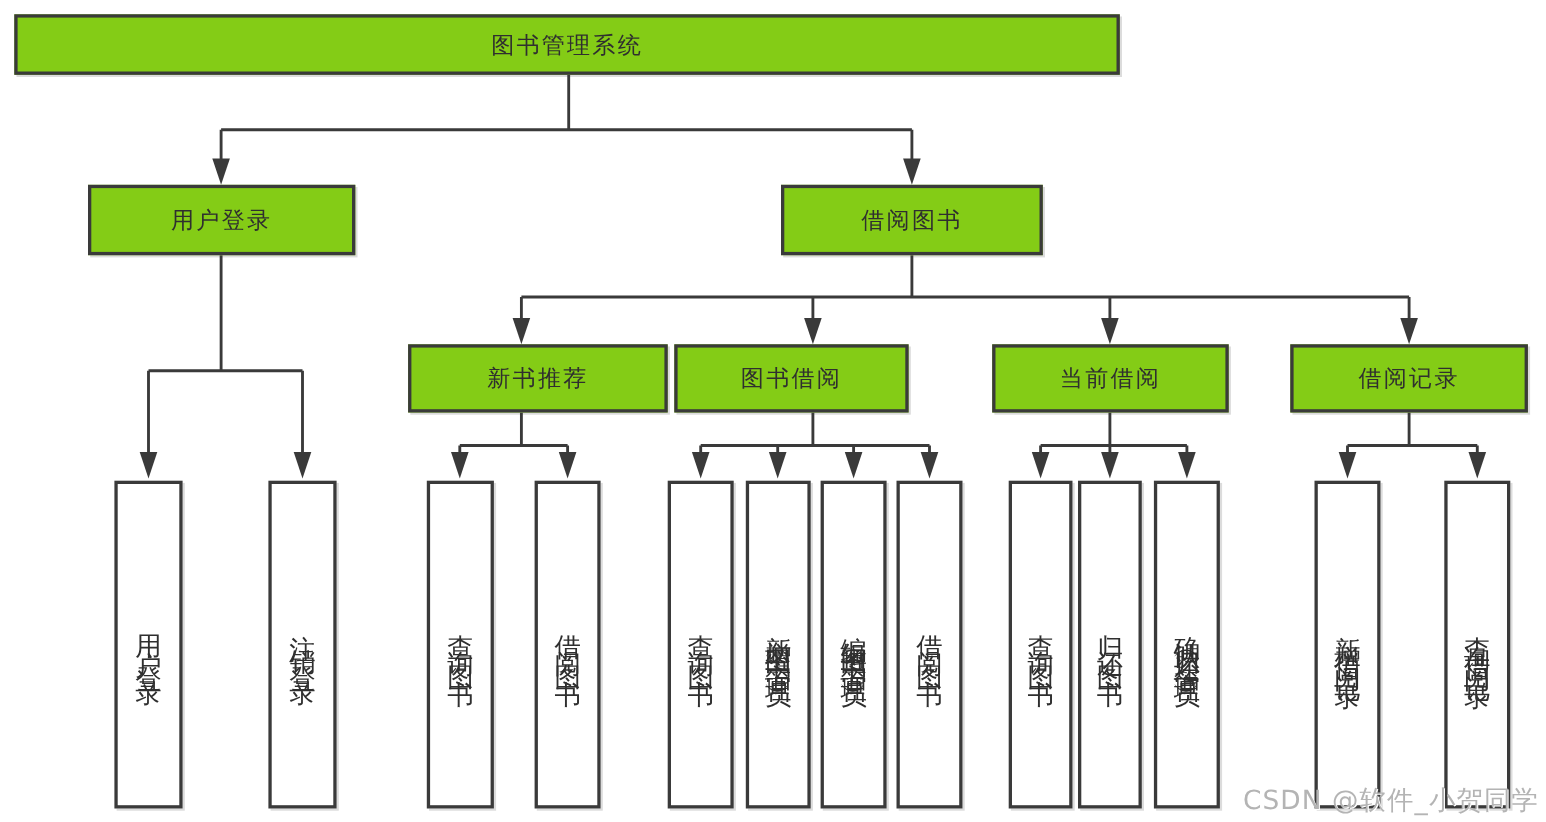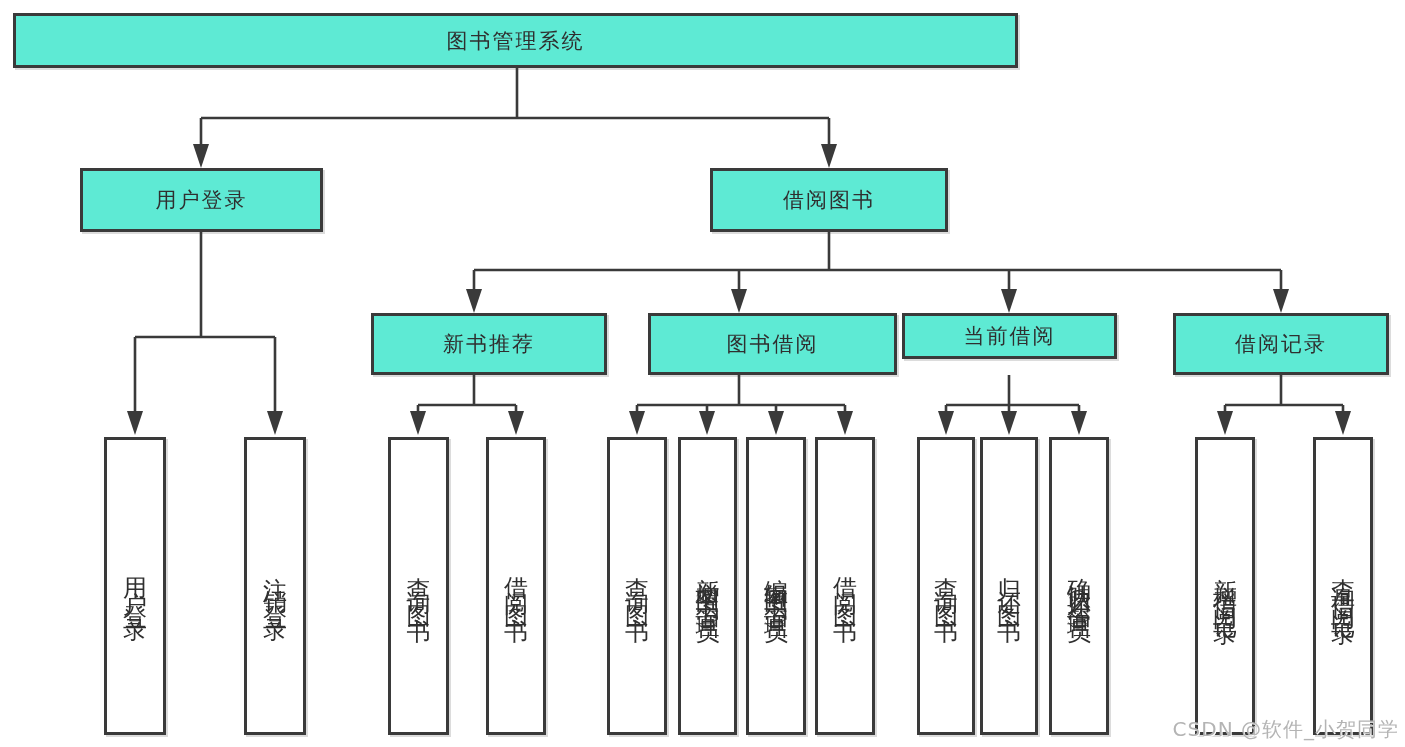--- a/index.html
+++ b/index.html
@@ -19,21 +19,21 @@
     position: absolute;
     left: 0; top: 0;
     width: 1405px;
     height: 747px;
     pointer-events: none;
   }
   .node {
     position: absolute;
     box-sizing: border-box;
     border: 3px solid #3a3a3a;
-    background: #5eead4;
+    background: #84cc16;
     display: flex;
     align-items: center;
     justify-content: center;
     font-size: 21px;
     letter-spacing: 2px;
     color: #2f2f2f;
     box-shadow: 2px 2px 0 rgba(60,60,60,0.18);
     z-index: 2;
   }
   .vnode {
@@ -56,21 +56,21 @@
     color: #2f2f2f;
     letter-spacing: 14px;
     white-space: nowrap;
   }
   .vnode.med span { letter-spacing: 9px; }
   .vnode.long span { letter-spacing: 6px; }
   #watermark {
     position: absolute;
     right: 6px;
     bottom: 4px;
-    font-size: 20px;
+    font-size: 24px;
     color: #b4b4b4;
     text-shadow: 1px 1px 0 #ffffff;
     letter-spacing: 1px;
     z-index: 5;
   }
 </style>
 </head>
 <body>
 
 <div id="canvas">
@@ -122,24 +122,24 @@
   <div class="node" style="left:80px; top:168px; width:243px; height:64px;">
     <span>用户登录</span>
   </div>
   <div class="node" style="left:710px; top:168px; width:238px; height:64px;">
     <span>借阅图书</span>
   </div>
 
   <div class="node" style="left:371px; top:313px; width:236px; height:62px;">
     <span>新书推荐</span>
   </div>
-  <div class="node" style="left:648px; top:313px; width:249px; height:62px;">
+  <div class="node" style="left:613px; top:313px; width:213px; height:62px;">
     <span>图书借阅</span>
   </div>
-  <div class="node" style="left:902px; top:313px; width:215px; height:46px;">
+  <div class="node" style="left:902px; top:313px; width:215px; height:62px;">
     <span>当前借阅</span>
   </div>
   <div class="node" style="left:1173px; top:313px; width:216px; height:62px;">
     <span>借阅记录</span>
   </div>
 
   <div class="vnode" style="left:104px; width:62px;">
     <span>用户登录</span>
   </div>
   <div class="vnode" style="left:244px; width:62px;">

